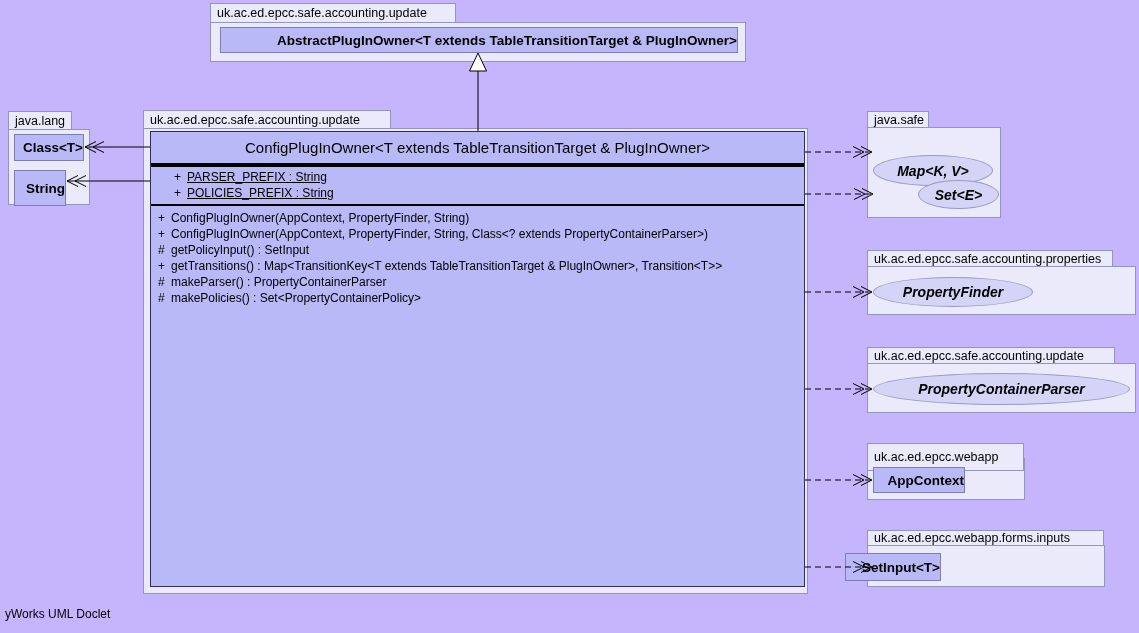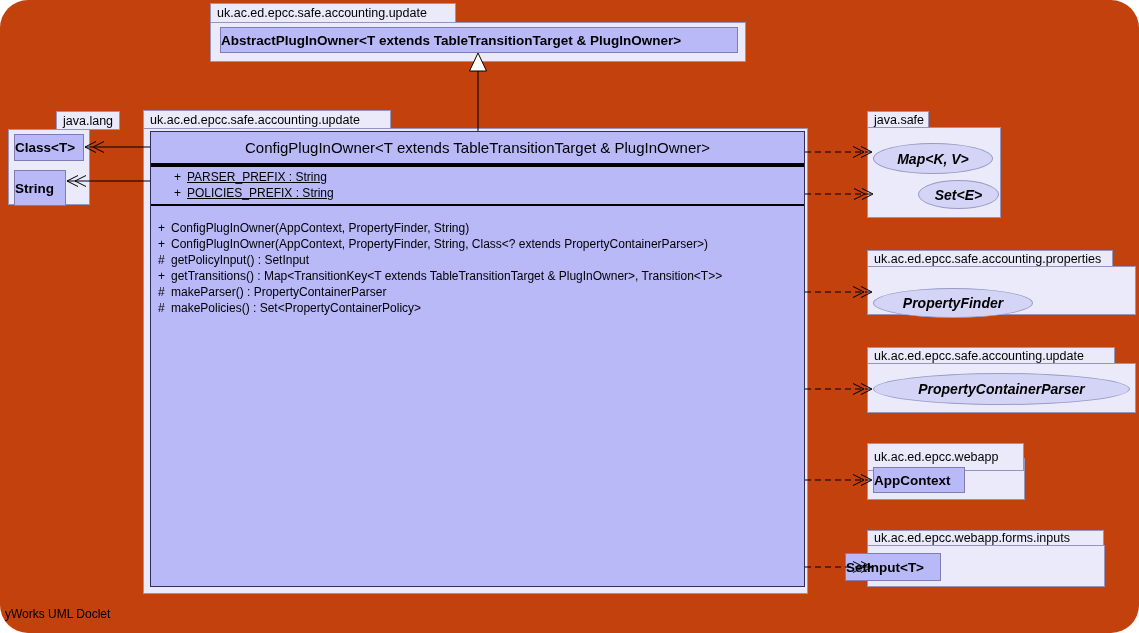--- a/index.html
+++ b/index.html
@@ -1,67 +1,67 @@
 <!DOCTYPE html>
 <html><head>
 <meta charset="utf-8">
 <style>
   html,body { margin:0; padding:0; background:#fff; }
   .canvas {
-    position:relative; width:1139px; height:633px; background:#c2410c;
-    font-family:"Liberation Sans", sans-serif; color:#000; overflow:hidden;border-radius:28px;
+    position:relative; width:1139px; height:633px; background:#c4b5fd;
+    font-family:"Liberation Sans", sans-serif; color:#000; overflow:hidden;
   }
   .tab {
     position:absolute; background:#eaeafb; border:1px solid #9494bd;
     font-size:12.5px; padding:0 6px; box-sizing:border-box; white-space:nowrap;
     display:flex; align-items:center; overflow:hidden; z-index:2;
   }
   .pbody {
     position:absolute; background:#eaeafb; border:1px solid #9494bd;
     box-sizing:border-box; z-index:1;
   }
   .cbox {
     position:absolute; background:#b9b9f7; border:1px solid #7d7db4;
-    box-sizing:border-box; display:flex; align-items:center; justify-content:flex-start;
+    box-sizing:border-box; display:flex; align-items:center; justify-content:flex-end;
     font-weight:bold; font-size:13.5px; white-space:nowrap; overflow:hidden; z-index:3;
   }
   .ell {
     position:absolute; background:#d4d4f7; border:1px solid #9a9ac4; border-radius:50%;
     display:flex; align-items:center; justify-content:center;
     font-weight:bold; font-style:italic; font-size:14px; box-sizing:border-box;
     white-space:nowrap; z-index:3;
   }
   .main-cls {
     position:absolute; left:150px; top:131px; width:655px; height:456px;
     background:#b9b9f7; border:1px solid #2e2e5e; box-sizing:border-box; z-index:3;
   }
   .main-title {
     height:31px; display:flex; align-items:center; justify-content:center;
     font-weight:normal; font-size:15px; border-bottom:4px solid #000000; white-space:nowrap;
   }
   .attrs { border-bottom:2px solid #000; padding:2px 16px 3px; }
-  .methods { padding-top:14px; }
+  .methods { padding-top:4px; }
   .m-row { font-size:12px; line-height:16px; padding-left:7px; white-space:nowrap; overflow:hidden; }
   .m-row .vis { display:inline-block; width:13px; }
   .u { text-decoration:underline; }
   svg.overlay { position:absolute; left:0; top:0; z-index:4; pointer-events:none; }
   .footer { position:absolute; left:5px; top:607px; font-size:12px; }
 </style>
 </head>
 <body>
 
 <div class="canvas">
 
   <div class="tab" style="left:210px; top:3px; width:246px; height:20px;">uk.ac.ed.epcc.safe.accounting.update</div>
   <div class="pbody" style="left:210px; top:22px; width:536px; height:40px;"></div>
   <div class="cbox" style="left:220px; top:27px; width:518px; height:26px;">
     <span>AbstractPlugInOwner&lt;T extends TableTransitionTarget &amp; PlugInOwner&gt;</span>
   </div>
 
-  <div class="tab" style="left:8px; top:111px; width:64px; height:19px;margin-left:48px;">java.lang</div>
+  <div class="tab" style="left:8px; top:111px; width:64px; height:19px;">java.lang</div>
   <div class="pbody" style="left:8px; top:129px; width:82px; height:76px;"></div>
   <div class="cbox" style="left:14px; top:134px; width:70px; height:27px;">
     <span>Class&lt;T&gt;</span>
   </div>
   <div class="cbox" style="left:14px; top:170px; width:52px; height:36px;">
     <span>String</span>
   </div>
 
   <div class="tab" style="left:143px; top:110px; width:248px; height:19px;">uk.ac.ed.epcc.safe.accounting.update</div>
   <div class="pbody" style="left:143px; top:128px; width:665px; height:466px;"></div>
@@ -93,30 +93,30 @@
         <span class="vis">#</span><span>makeParser() : PropertyContainerParser</span>
       </div>
       <div class="m-row">
         <span class="vis">#</span><span>makePolicies() : Set&lt;PropertyContainerPolicy&gt;</span>
       </div>
     </div>
   </div>
 
   <div class="tab" style="left:867px; top:111px; width:62px; height:17px;">java.safe</div>
   <div class="pbody" style="left:867px; top:127px; width:134px; height:91px;"></div>
-  <div class="ell" style="left:873px; top:143px; width:120px; height:31px;">
+  <div class="ell" style="left:873px; top:155px; width:120px; height:31px;">
     <span>Map&lt;K, V&gt;</span>
   </div>
   <div class="ell" style="left:918px; top:180px; width:81px; height:29px;">
     <span>Set&lt;E&gt;</span>
   </div>
 
   <div class="tab" style="left:867px; top:250px; width:246px; height:17px;">uk.ac.ed.epcc.safe.accounting.properties</div>
   <div class="pbody" style="left:867px; top:266px; width:269px; height:49px;"></div>
-  <div class="ell" style="left:873px; top:288px; width:160px; height:30px;text-align:center;">
+  <div class="ell" style="left:873px; top:277px; width:160px; height:30px;text-align:center;">
     <span>PropertyFinder</span>
   </div>
 
   <div class="tab" style="left:867px; top:347px; width:248px; height:17px;">uk.ac.ed.epcc.safe.accounting.update</div>
   <div class="pbody" style="left:867px; top:363px; width:269px; height:50px;"></div>
   <div class="ell" style="left:873px; top:373px; width:257px; height:32px;">
     <span>PropertyContainerParser</span>
   </div>
 
   <div class="tab" style="left:867px; top:443px; width:157px; height:28px;">uk.ac.ed.epcc.webapp</div>

